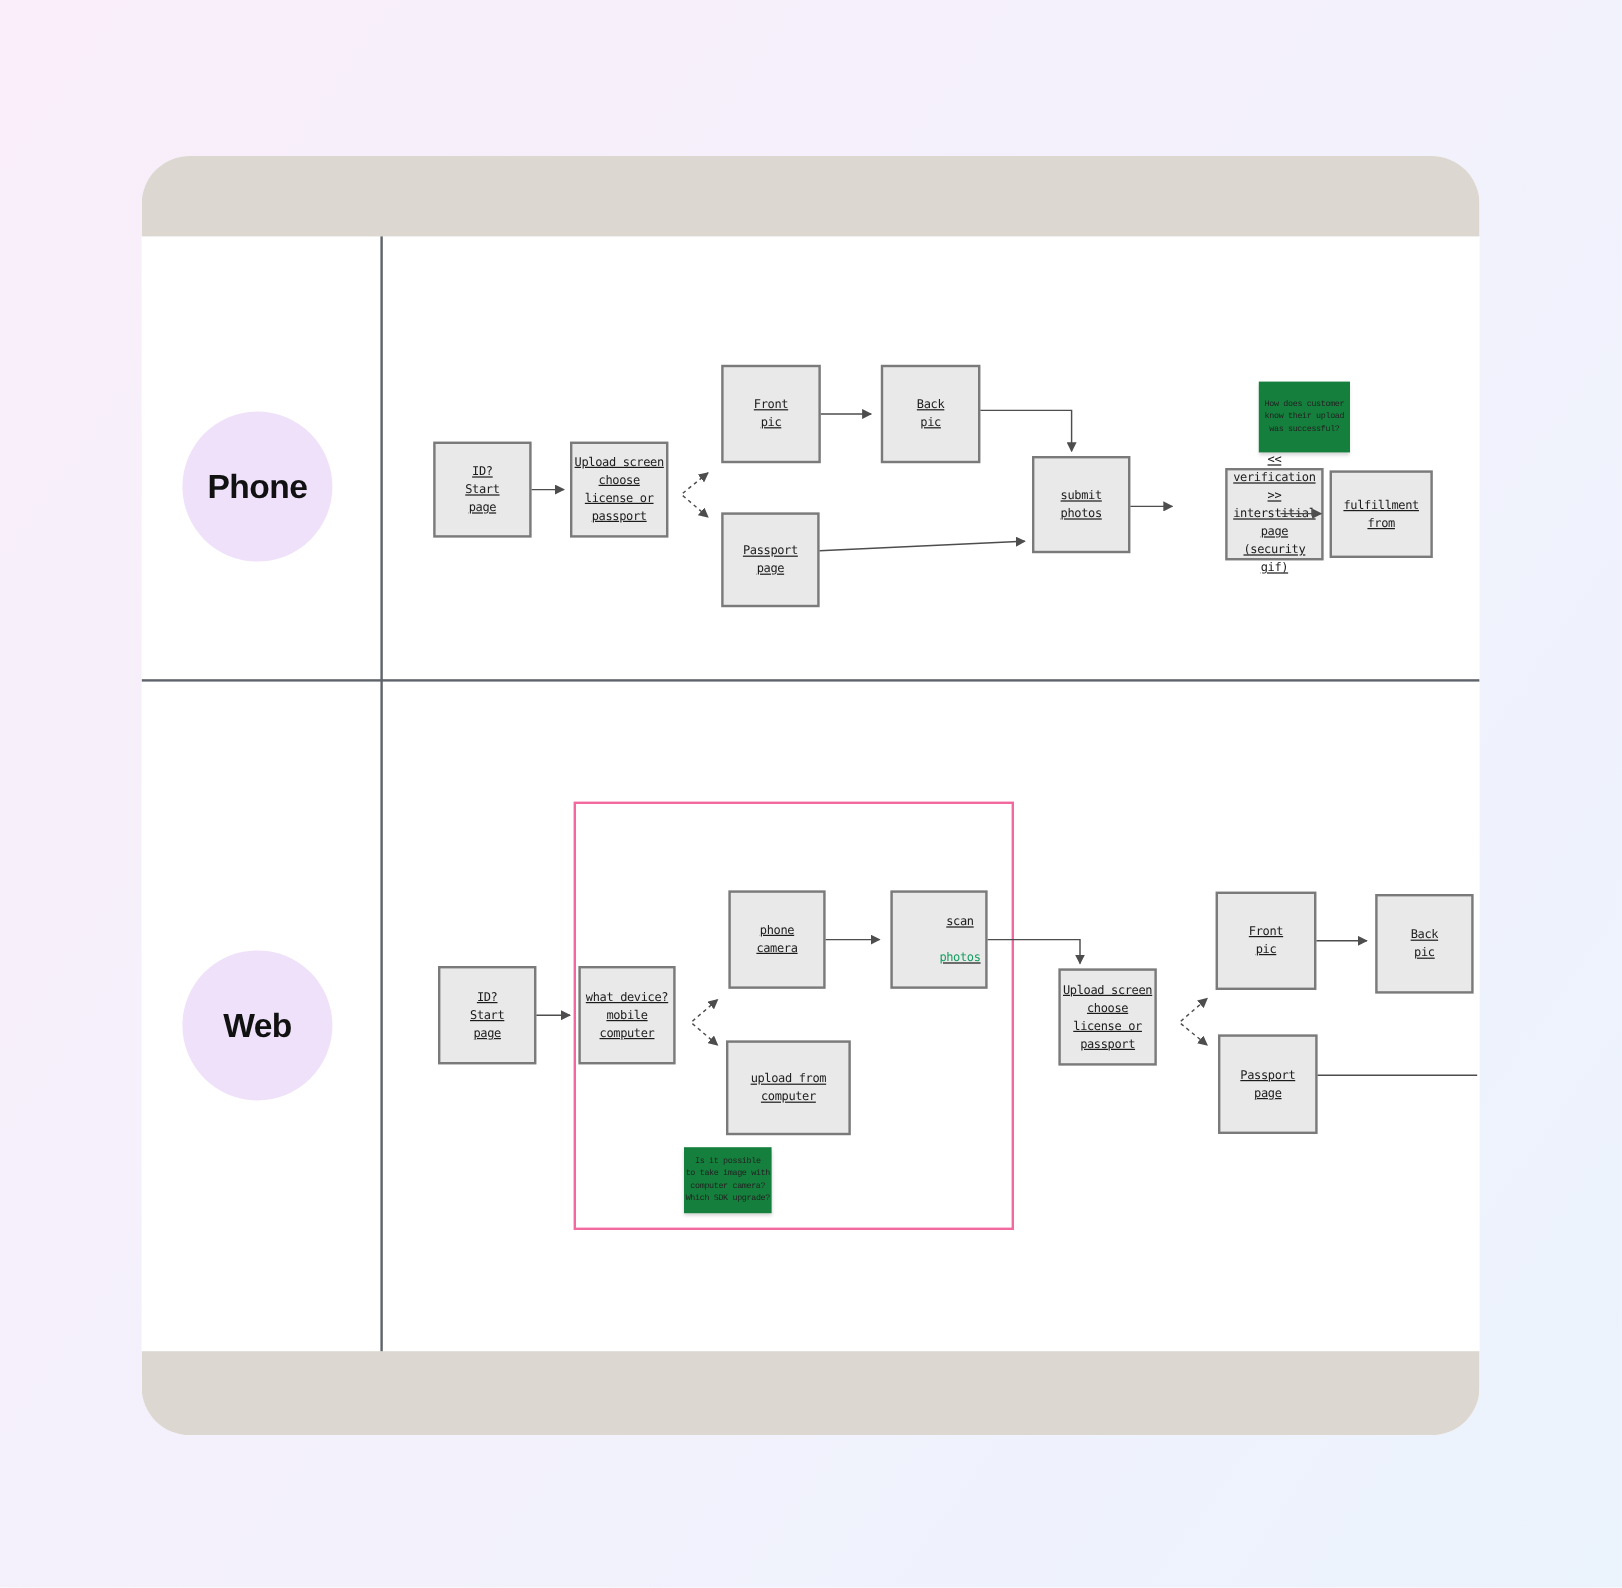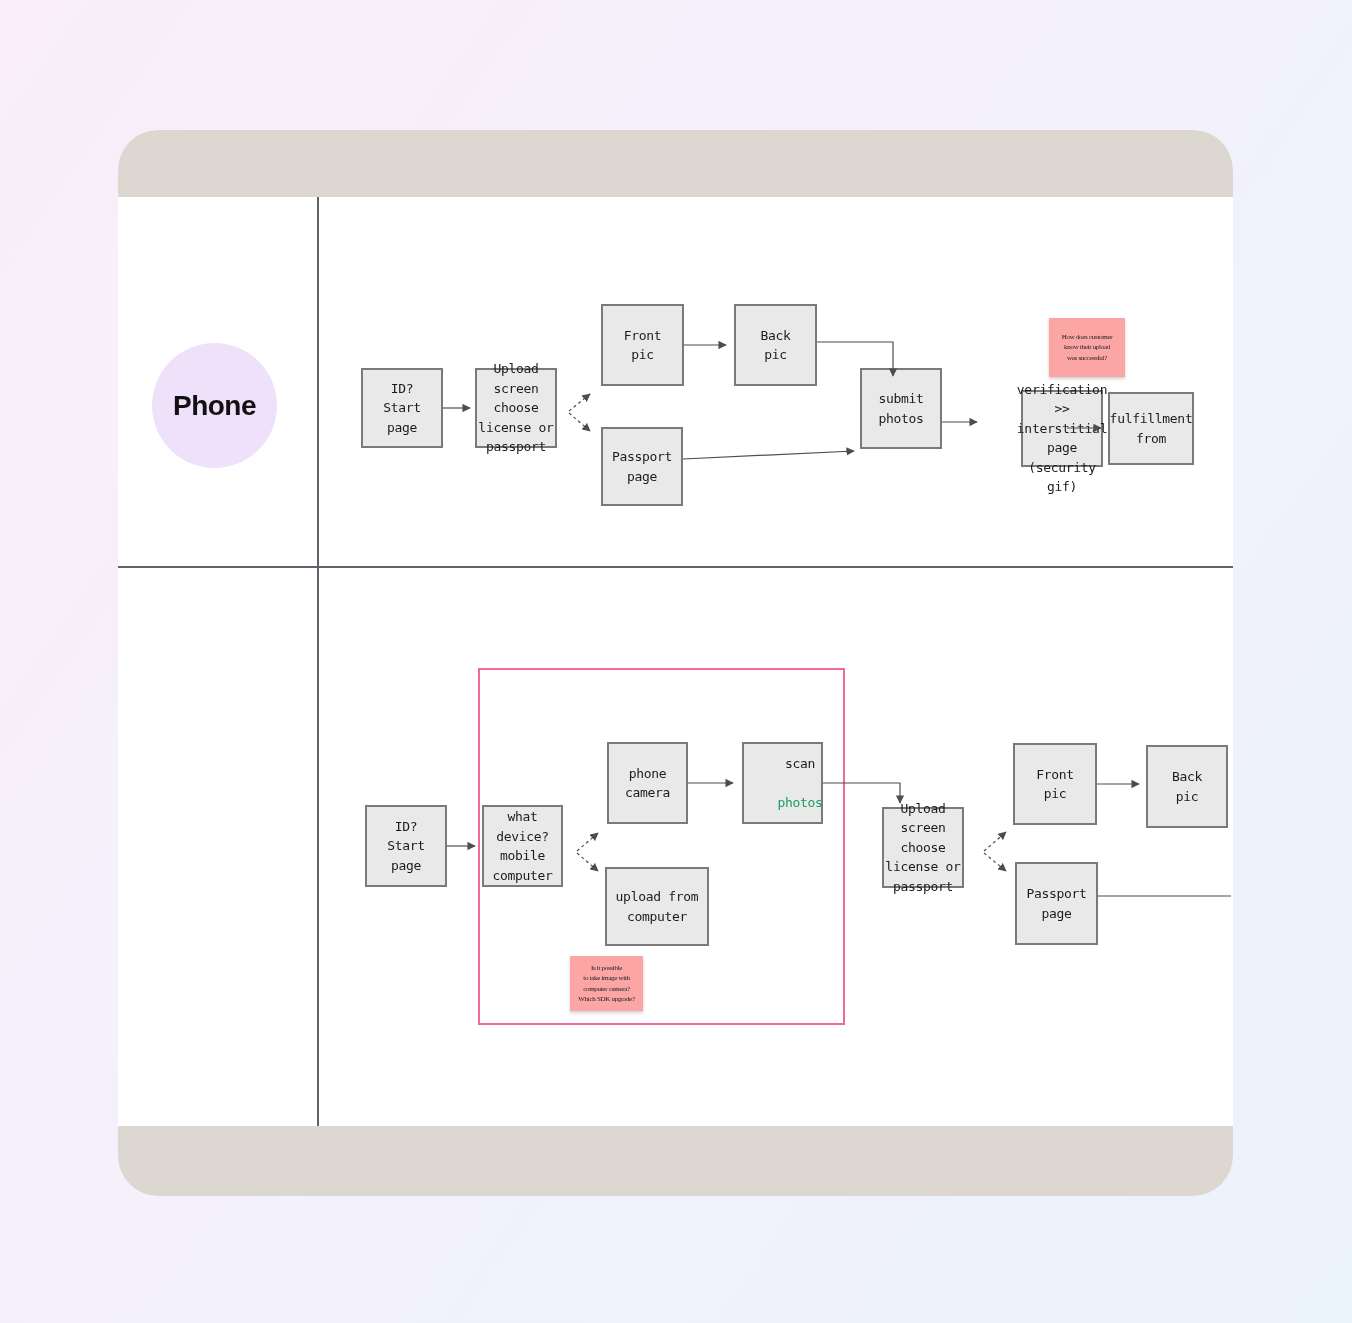--- a/index.html
+++ b/index.html
@@ -19,27 +19,27 @@
   .hdivider{position:absolute;left:0;top:436px;width:1115px;height:2px;background:#5f646a;}
   .lane-badge{
     position:absolute;width:125px;height:125px;border-radius:50%;
     background:#efe1fa;display:flex;align-items:center;justify-content:center;
     font-weight:700;font-size:28px;color:#111;letter-spacing:-0.5px;
   }
   .node{
     position:absolute;box-sizing:border-box;
     background:#e9e9e9;border:2px solid #7a7a7a;
     display:flex;align-items:center;justify-content:center;text-align:center;
-    font-family:"DejaVu Sans Mono",monospace;font-size:13px;letter-spacing:-0.3px;
-    line-height:1.5;color:#1c1c1c;white-space:pre-line;
+    font-family:"DejaVu Sans Mono",monospace;font-size:10px;letter-spacing:-0.3px;
+    line-height:1.5;color:#1c1c1c;white-space:pre-line;text-decoration:underline;
   }
   .sticky{
-    position:absolute;box-sizing:border-box;background:#fca5a5;
+    position:absolute;box-sizing:border-box;background:#15803d;
     display:flex;align-items:center;justify-content:center;text-align:center;
-    font-family:Liberation Serif, serif;font-size:7px;letter-spacing:-0.3px;
+    font-family:Liberation Mono, monospace;font-size:7px;letter-spacing:-0.3px;
     line-height:1.5;color:#222;white-space:pre-line;
     box-shadow:0 2px 3px rgba(0,0,0,0.18);
   }
   .group-frame{position:absolute;border:2px solid #f2699f;background:transparent;box-sizing:border-box;}
   .scan-line{display:block;}
   .green{color:#169e62;}
   .connector-layer{position:absolute;left:0;top:0;width:1352px;height:1323px;pointer-events:none;}
 </style>
 </head>
 <body>
@@ -49,34 +49,37 @@
   <div class="bar bottom"></div>
 
   <div style="position:absolute;left:0;top:67px;width:100%;height:929px;">
 
     <div class="vdivider" style="top:0;height:929px;"></div>
     <div class="hdivider" style="top:369px;"></div>
 
     <div class="lane-badge" style="left:34px;top:146px;">
       <span>Phone</span>
     </div>
+    <div class="lane-badge" style="left:34px;top:595px;">
+      <span>Web</span>
+    </div>
 
     <div class="node" style="left:243px;top:171px;width:82px;height:80px;">ID?
 Start
 page</div>
     <div class="node" style="left:357px;top:171px;width:82px;height:80px;">Upload screen
 choose
 license or passport</div>
     <div class="node" style="left:483px;top:107px;width:83px;height:82px;">Front
 pic</div>
     <div class="node" style="left:616px;top:107px;width:83px;height:82px;">Back
 pic</div>
     <div class="node" style="left:483px;top:230px;width:82px;height:79px;">Passport
 page</div>
-    <div class="node" style="left:742px;top:171px;width:82px;height:81px;">submit
+    <div class="node" style="left:742px;top:183px;width:82px;height:81px;">submit
 photos</div>
     <div class="node" style="left:867px;top:193px;width:82px;height:77px;margin-left:36px;">&lt;&lt; verification &gt;&gt;
 interstitial
 page
 (security gif)</div>
     <div class="node" style="left:990px;top:195px;width:86px;height:73px;">fulfillment from</div>
     <div class="sticky" style="left:931px;top:121px;width:76px;height:59px;">How does customer
 know their upload
 was successful?</div>
 

